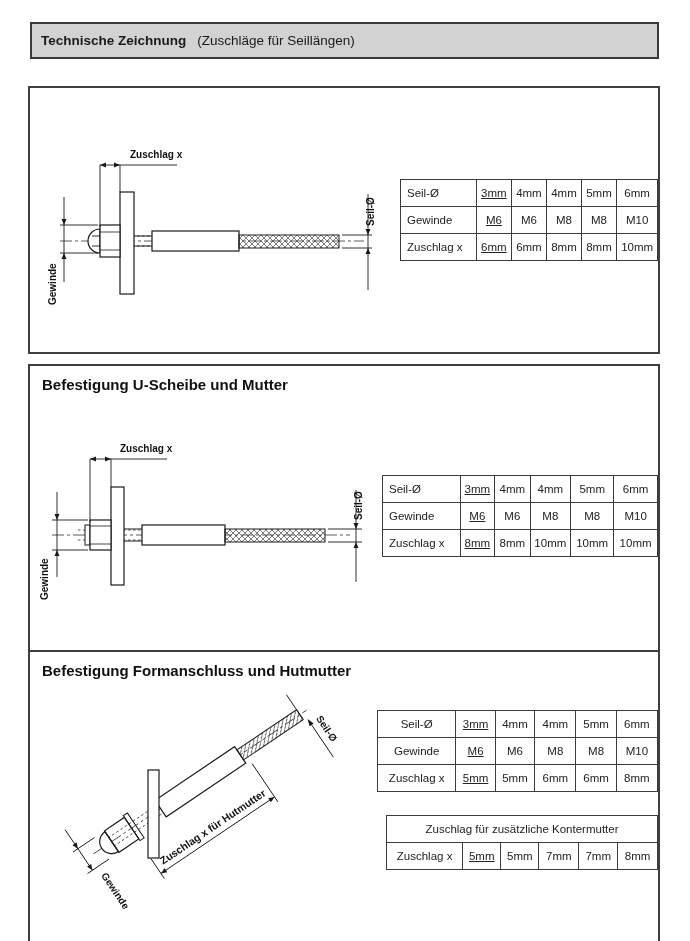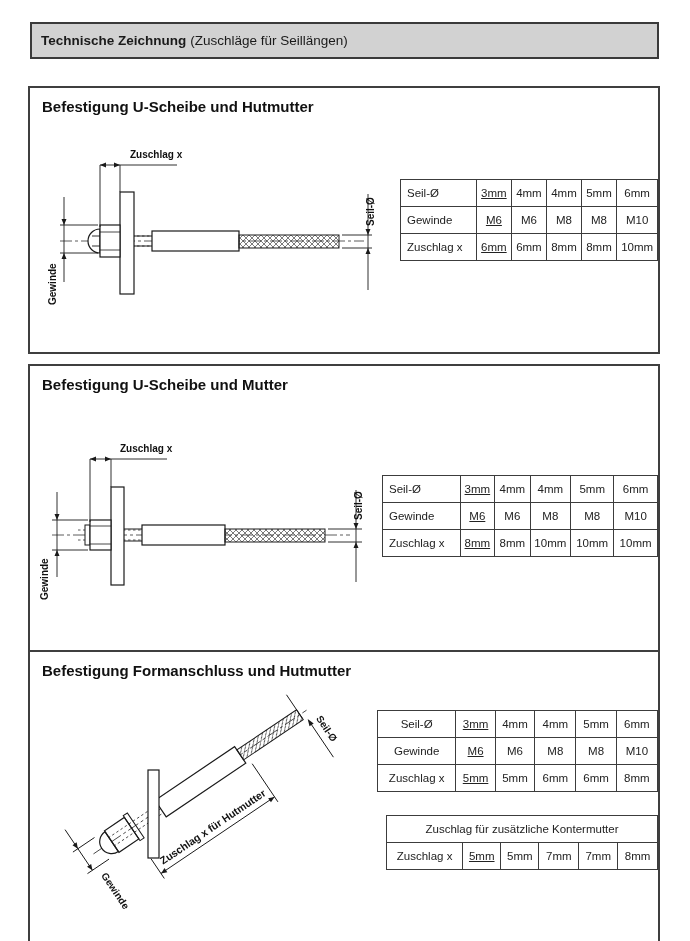--- a/index.html
+++ b/index.html
@@ -5,21 +5,21 @@
   html,body{margin:0;padding:0;}
   body{
     width:690px;height:941px;position:relative;background:#ffffff;
     font-family:"Liberation Sans", sans-serif;color:#1a1a1a;overflow:hidden;
   }
   .header-bar{
     position:absolute;left:30px;top:22px;width:629px;height:37px;
     background:#d2d2d2;border:2px solid #3a3a3a;box-sizing:border-box;
     display:flex;align-items:center;padding-left:9px;font-size:13.5px;
   }
-  .header-bar b{font-weight:bold;margin-right:4px;}
+  .header-bar b{font-weight:bold;margin-right:11px;}
   .section-box{
     position:absolute;left:28px;width:632px;
     border:2px solid #3f3f3f;box-sizing:border-box;background:#fff;
   }
   #box1{top:86px;height:268px;}
   #box2{top:364px;height:336px;}
   #box3{top:650px;height:321px;}
   .section-title{
     position:absolute;left:12px;top:10px;font-size:15px;font-weight:bold;color:#111;
   }
@@ -51,21 +51,20 @@
 </style>
 </head>
 <body>
 
 <div class="header-bar">
   <b>Technische Zeichnung</b>
   <span>(Zuschläge für Seillängen)</span>
 </div>
 
 <div class="section-box" id="box1">
-  <div class="section-title">Befestigung U-Scheibe und Hutmutter</div>
 
   <svg id="drawing1" class="drawing" width="340" height="180" viewBox="0 0 340 180">
     <defs>
       <pattern id="hatch1" patternUnits="userSpaceOnUse" width="6" height="6">
         <path d="M0,6 L6,0 M-1,1 L1,-1 M5,7 L7,5 M0,0 L6,6 M-1,5 L1,7 M5,-1 L7,1" stroke="#444" stroke-width="0.7"></path>
       </pattern>
     </defs>
 
     <line x1="18" y1="99" x2="322" y2="99" stroke="#333" stroke-width="0.8" stroke-dasharray="12 3 3 3"></line>
 

